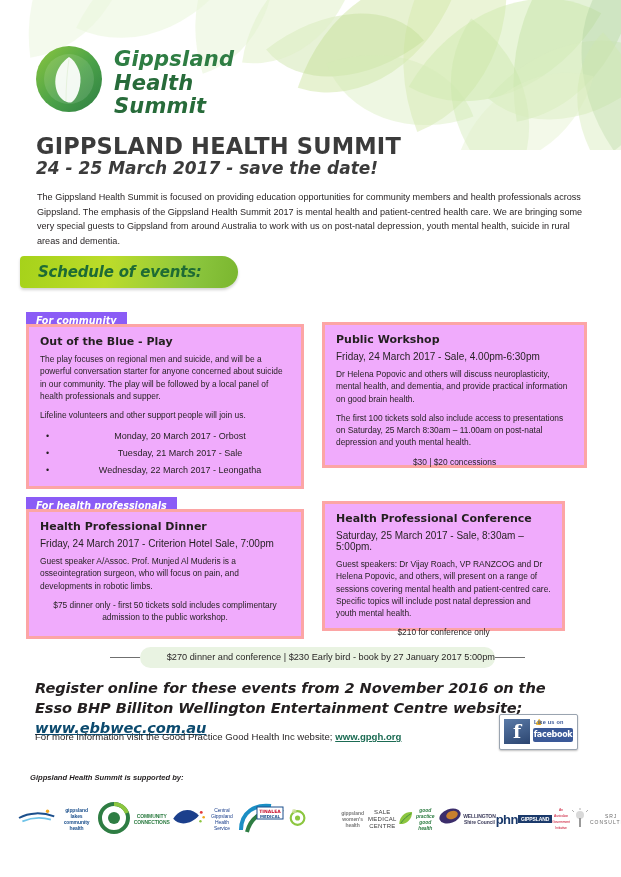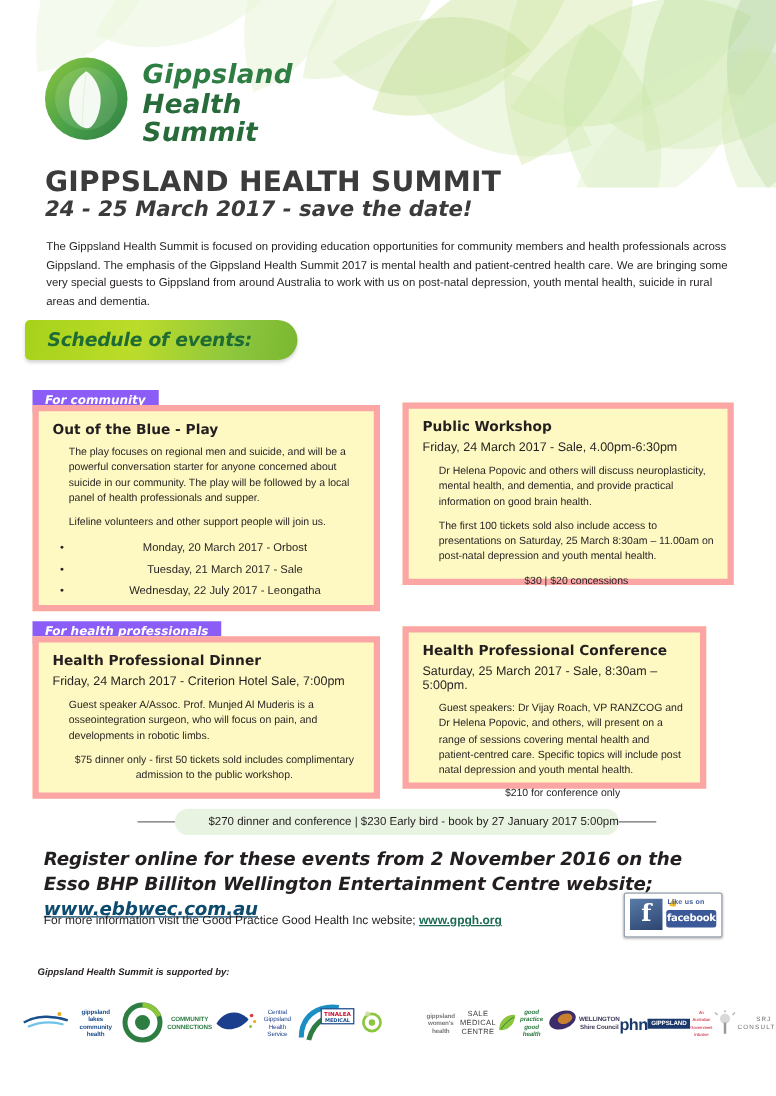--- a/index.html
+++ b/index.html
@@ -72,33 +72,33 @@
     position:absolute;height:18px;
     background:#8b5cf6;color:#ffffff;
     font-size:9.6px;font-style:italic;font-weight:bold;
     padding:0 10px;line-height:18px;
     font-family:"DejaVu Sans", sans-serif;
     white-space:nowrap;
   }
 
   
   .box{
-    position:absolute;border:5px solid #fca5a5;background:#fef9c3;
+    position:absolute;border:3px solid #fca5a5;background:#f0abfc;
     box-sizing:border-box;
   }
   .box .inner{padding:8px 11px 6px 11px;}
   .bx-title{
     font-size:11px;font-weight:bold;color:#231f20;
     margin:0 0 5px 0;font-family:"DejaVu Sans", sans-serif;
   }
   .bx-when{
     font-size:10px;color:#231f20;margin:0 0 6px 0;
   }
   .bx-p{
-    font-size:8.4px;line-height:12.3px;color:#231f20;margin:0 0 7px 13px;
+    font-size:8.4px;line-height:12.3px;color:#231f20;margin:0 0 7px 0;
   }
   .bx-p:last-child{margin-bottom:0;text-align:center;}
   ul.bullets{margin:2px 0 0 0;padding:0;list-style:none;}
   ul.bullets li{
     font-size:9px;line-height:17px;color:#231f20;
     padding-left:30px;position:relative;text-align:center;
   }
   ul.bullets li:before{
     content:"\2022";position:absolute;left:6px;top:0;font-size:9px;
   }
@@ -225,21 +225,21 @@
     <span>For community</span>
   </div>
   <div class="box" style="left:26px;top:324px;width:278px;height:165px;">
     <div class="inner">
       <div class="bx-title">Out of the Blue - Play</div>
       <div class="bx-p">The play focuses on regional men and suicide, and will be a powerful conversation starter for anyone concerned about suicide in our community. The play will be followed by a local panel of health professionals and supper.</div>
       <div class="bx-p">Lifeline volunteers and other support people will join us.</div>
       <ul class="bullets">
         <li>Monday, 20 March 2017 - Orbost</li>
         <li>Tuesday, 21 March 2017 - Sale</li>
-        <li>Wednesday, 22 July 2017 - Leongatha</li>
+        <li>Wednesday, 22 March 2017 - Leongatha</li>
       </ul>
     </div>
   </div>
 
   <div class="box" style="left:322px;top:322px;width:265px;height:146px;">
     <div class="inner">
       <div class="bx-title">Public Workshop</div>
       <div class="bx-when">Friday, 24 March 2017 - Sale, 4.00pm-6:30pm</div>
       <div class="bx-p">Dr Helena Popovic and others will discuss neuroplasticity, mental health, and dementia, and provide practical information on good brain health.</div>
       <div class="bx-p">The first 100 tickets sold also include access to presentations on Saturday, 25 March 8:30am – 11.00am on post-natal depression and youth mental health.</div>

